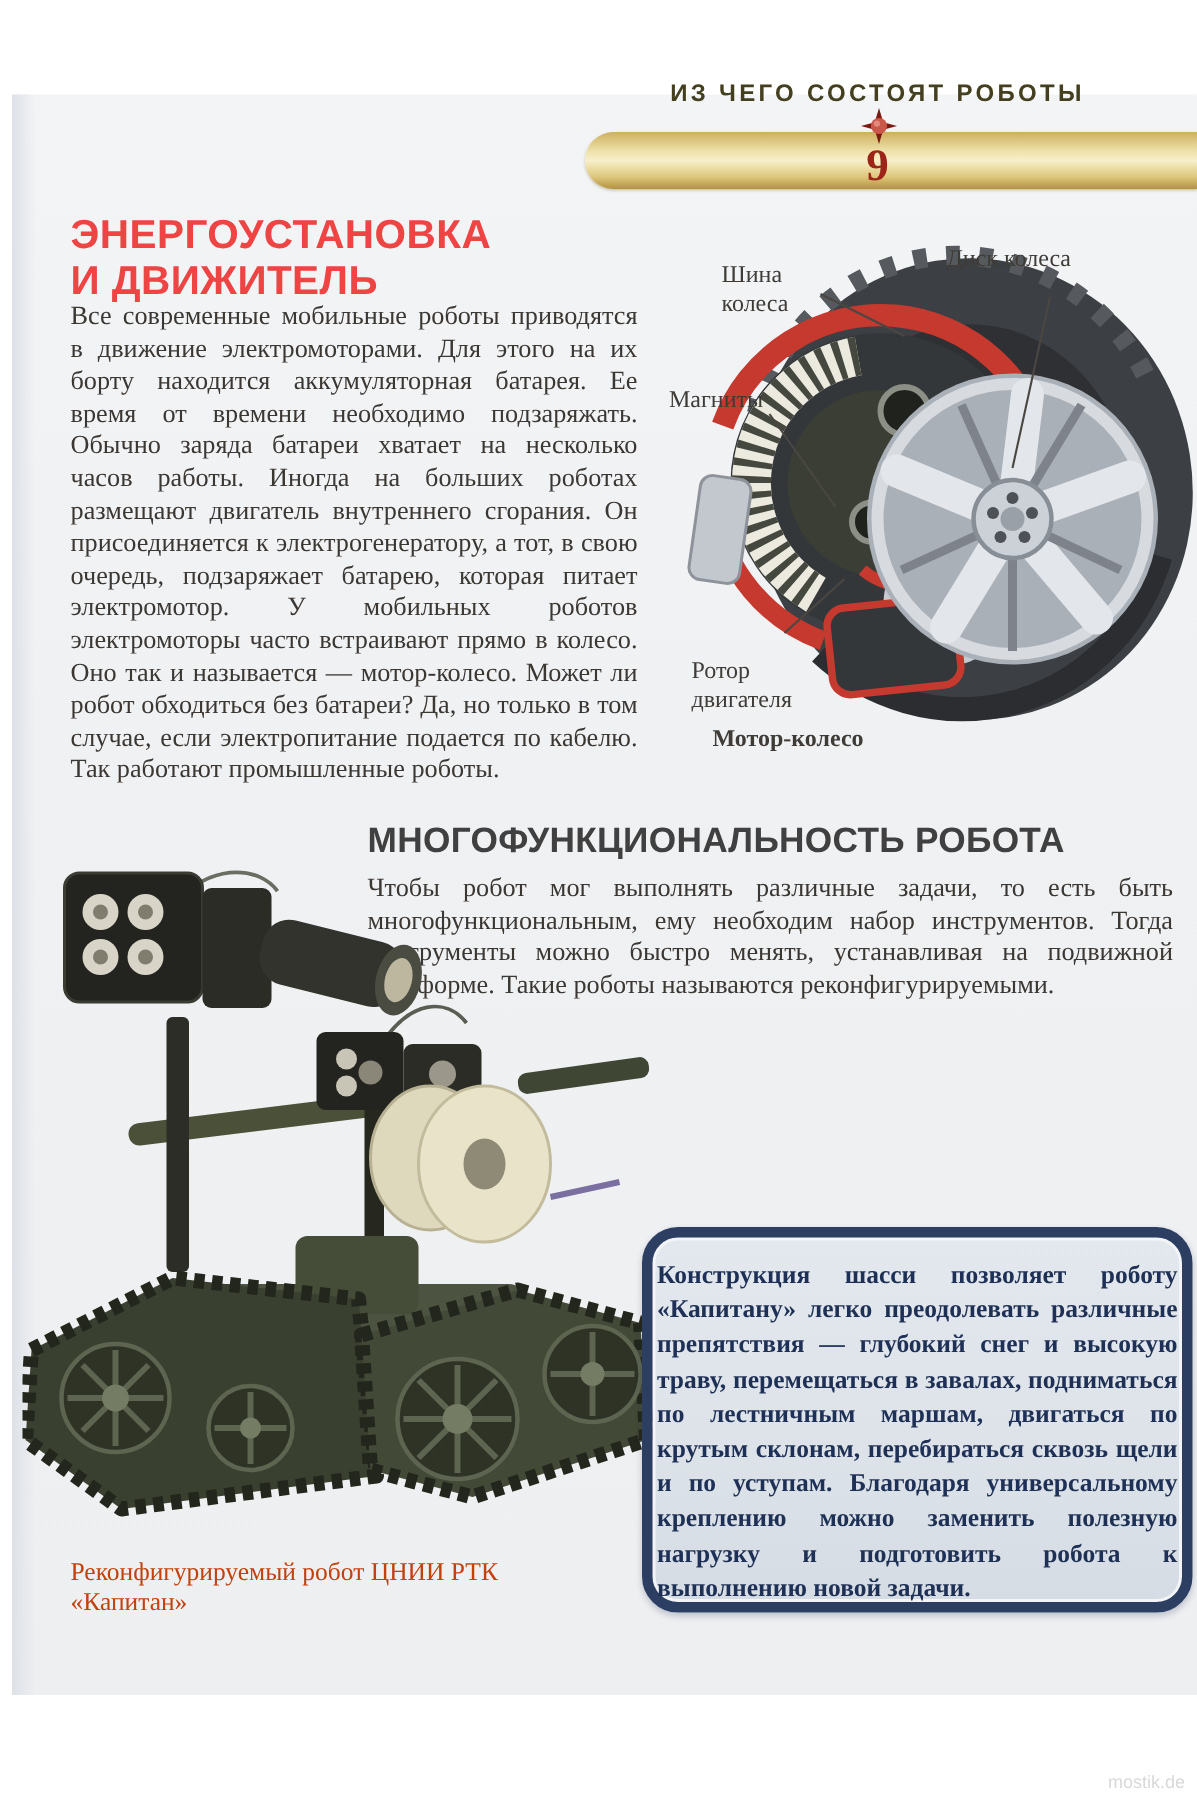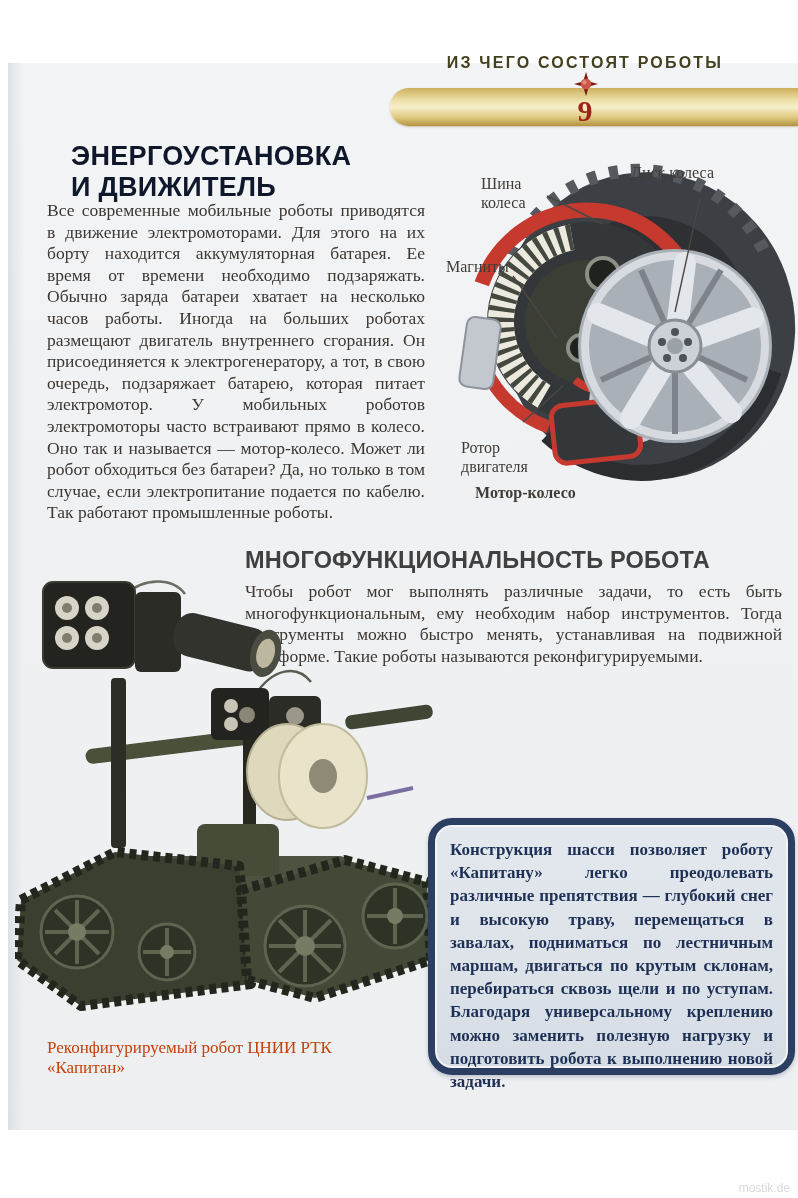--- a/index.html
+++ b/index.html
@@ -16,21 +16,21 @@
     background:linear-gradient(180deg,#cdb05e 0%,#efe3ad 35%,#f6efc9 50%,#dfc87e 78%,#b3923e 100%);
     box-shadow:0 1px 2px rgba(120,100,40,.35);
     display:flex;align-items:center;justify-content:flex-end;padding-right:18px;box-sizing:border-box;flex-direction:column;}
   .header-title{font-family:"Liberation Sans",sans-serif;font-weight:bold;font-size:16px;
     letter-spacing:2.2px;color:#433f1f;white-space:nowrap;}
   .compass{width:24px;height:24px;margin:0 10px 0 12px;flex:0 0 auto;}
   .page-num{font-family:"Liberation Serif",serif;font-weight:bold;font-size:30px;color:#9c2418;line-height:1;}
   
   .sec1-title{position:absolute;left:47px;top:141px;width:390px;
     font-family:"Liberation Sans",sans-serif;font-weight:bold;font-size:27px;line-height:31px;
-    color:#0f172a;letter-spacing:.3px;margin-left:24px;}
+    color:#ef4444;letter-spacing:.3px;}
   .body-text{font-family:"Liberation Serif",serif;font-size:17.5px;line-height:21.6px;
     color:#3b3733;text-align:justify;}
   .sec1-body{position:absolute;left:47px;top:200px;width:378px;}
   
   .wheel-fig{position:absolute;left:435px;top:150px;width:363px;height:360px;}
   .fig-label{position:absolute;font-family:"Liberation Serif",serif;font-size:16px;line-height:19px;color:#3f3c38;}
   .fig-caption{position:absolute;font-family:"Liberation Serif",serif;font-size:16px;color:#3f3c38;font-weight:bold;}
   
   .sec2-title{position:absolute;left:245px;top:547px;width:545px;
     font-family:"Liberation Sans",sans-serif;font-weight:bold;font-size:23.5px;line-height:27px;
@@ -41,21 +41,21 @@
     shape-outside:polygon(0 0,100% 100%,0 100%);}
   
   .robot-fig{position:absolute;left:15px;top:560px;width:420px;height:472px;}
   .robot-caption{position:absolute;left:47px;top:1038px;width:330px;
     font-family:"Liberation Serif",serif;font-size:17px;line-height:20px;color:#c2410c;}
   
   .info-box{position:absolute;left:428px;top:818px;width:367px;height:257px;box-sizing:border-box;
     border:7px solid #2c3f63;border-radius:24px;
     background:linear-gradient(180deg,#e3e8ee 0%,#dde3e9 55%,#d5dce4 100%);
     box-shadow:0 2px 4px rgba(40,55,90,.25), inset 0 0 0 2px #f2f4f7;
-    padding:13px 15px;}
+    padding:13px 3px;}
   .info-box-text{font-family:"Liberation Serif",serif;font-weight:bold;font-size:17px;line-height:23.2px;
     color:#1e3055;text-align:justify;}
   .watermark{position:absolute;right:8px;bottom:3px;font-family:"Liberation Sans",sans-serif;
     font-size:12px;color:#d9d9d9;}
 </style>
 </head>
 <body>
 
 <div class="canvas">
   <div class="paper"></div>

